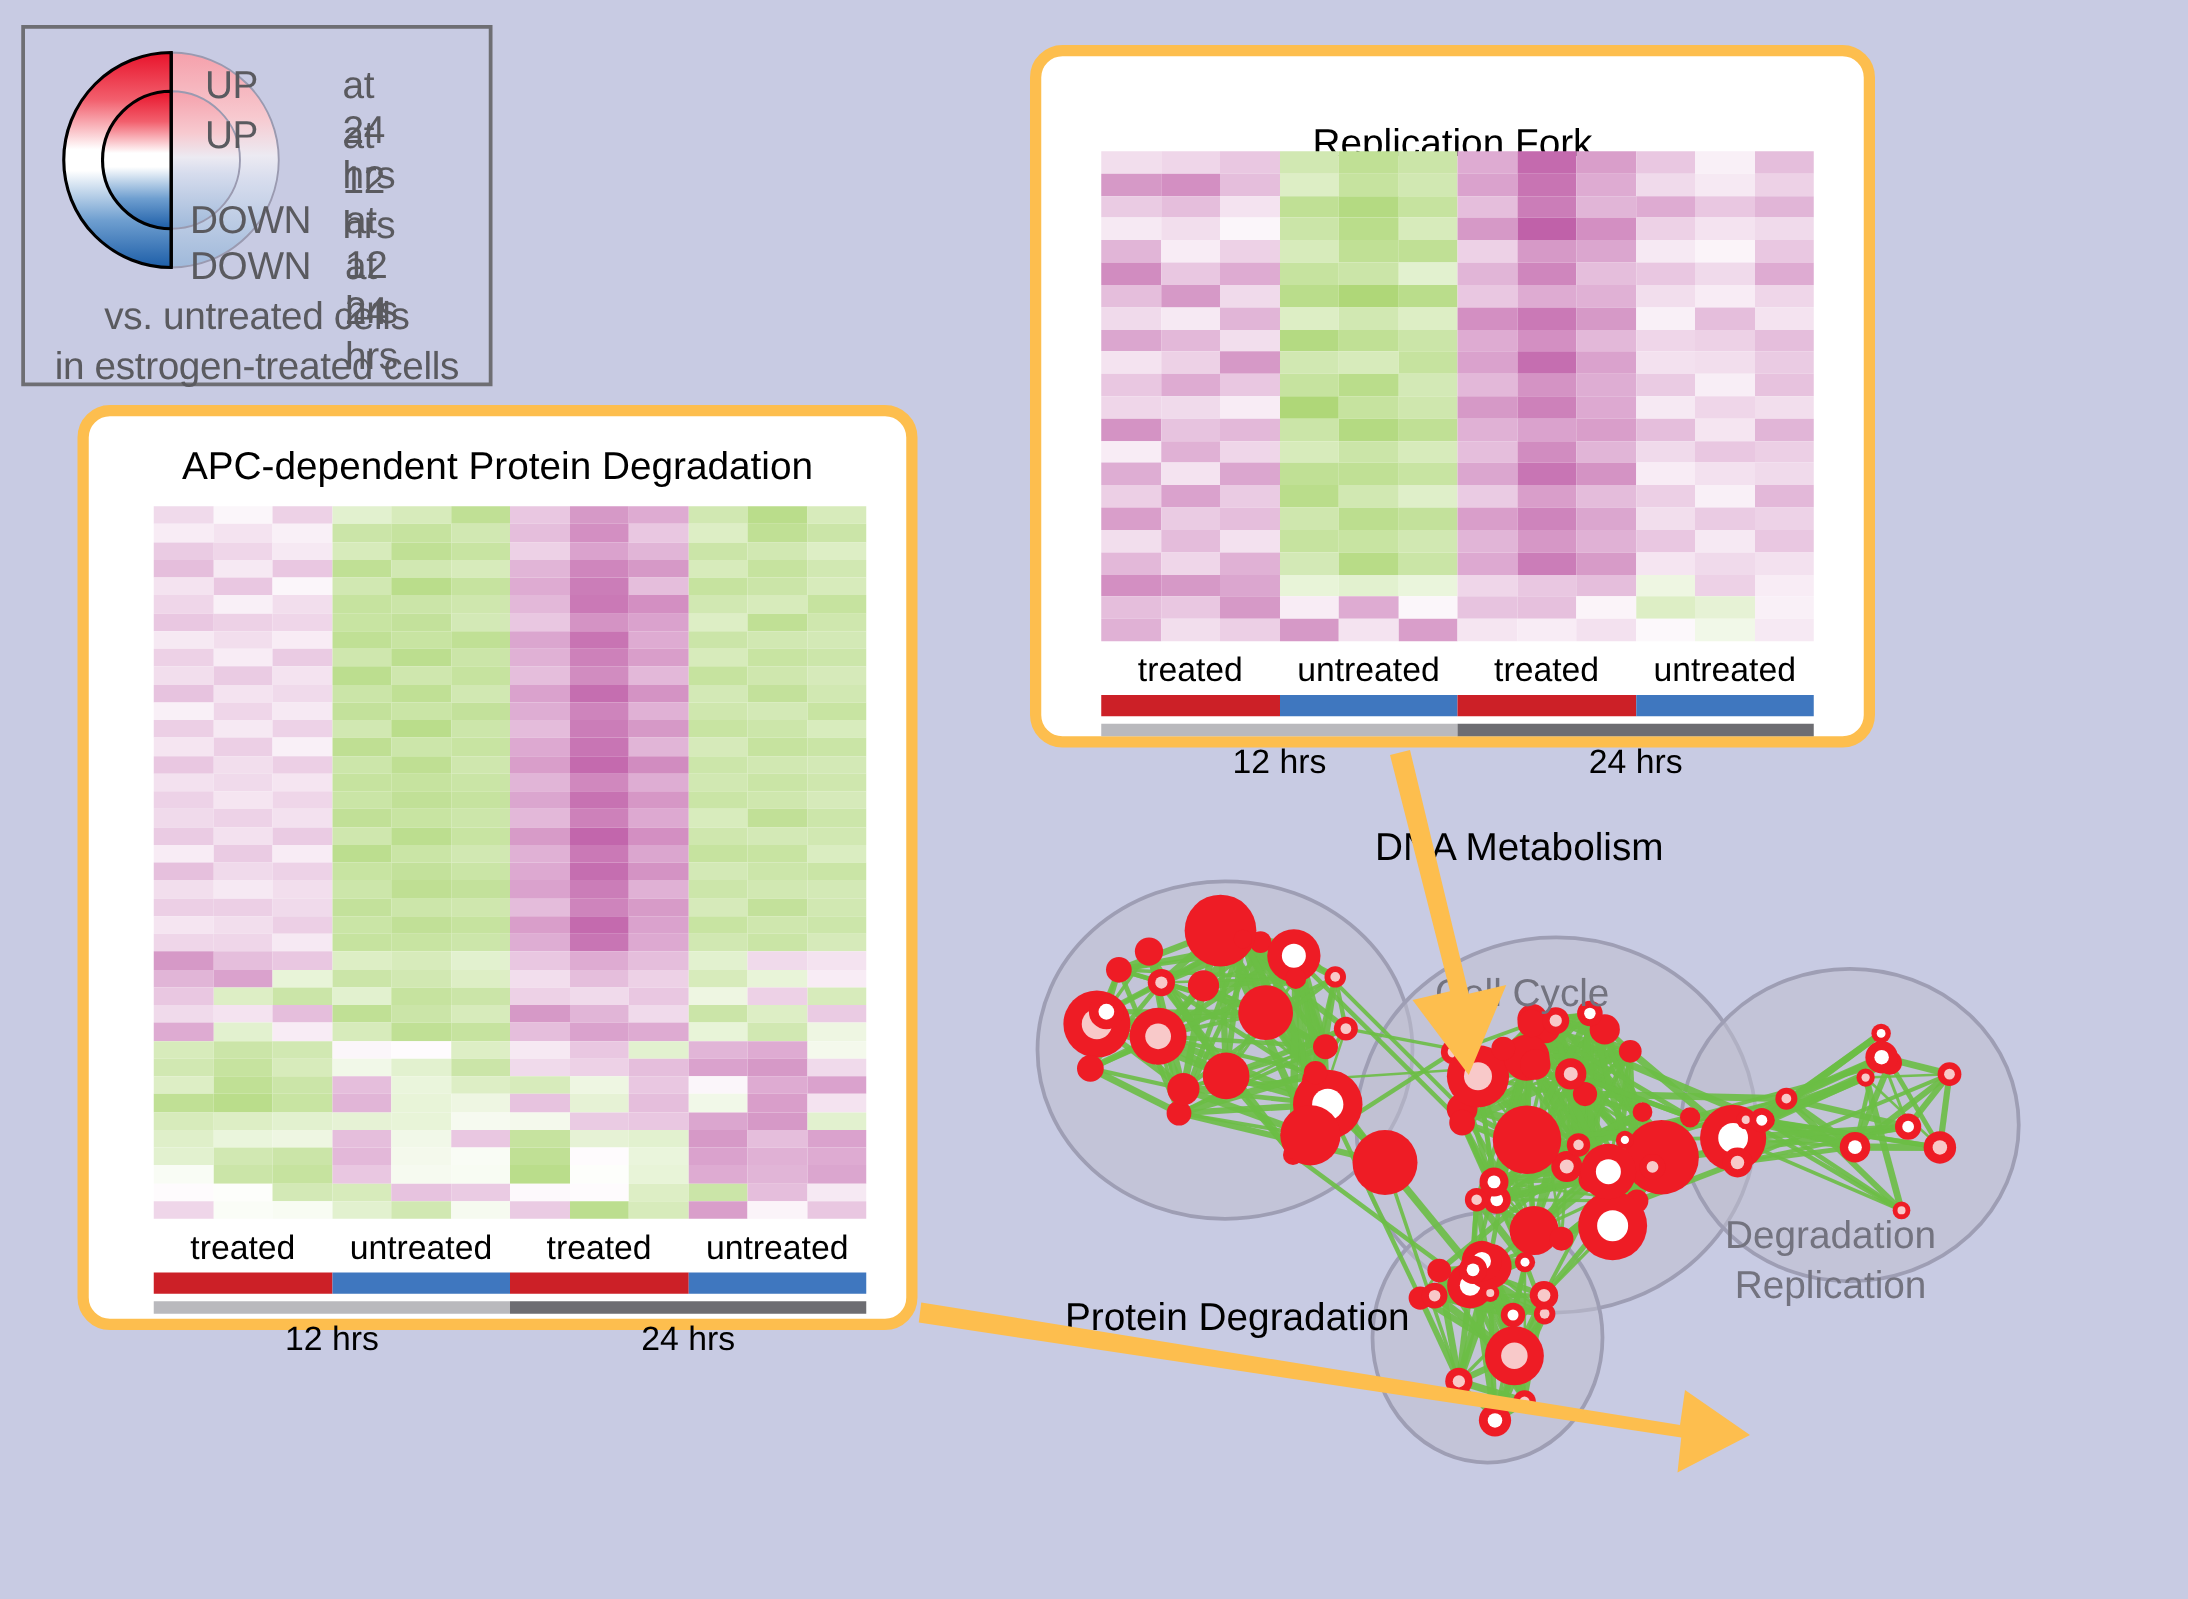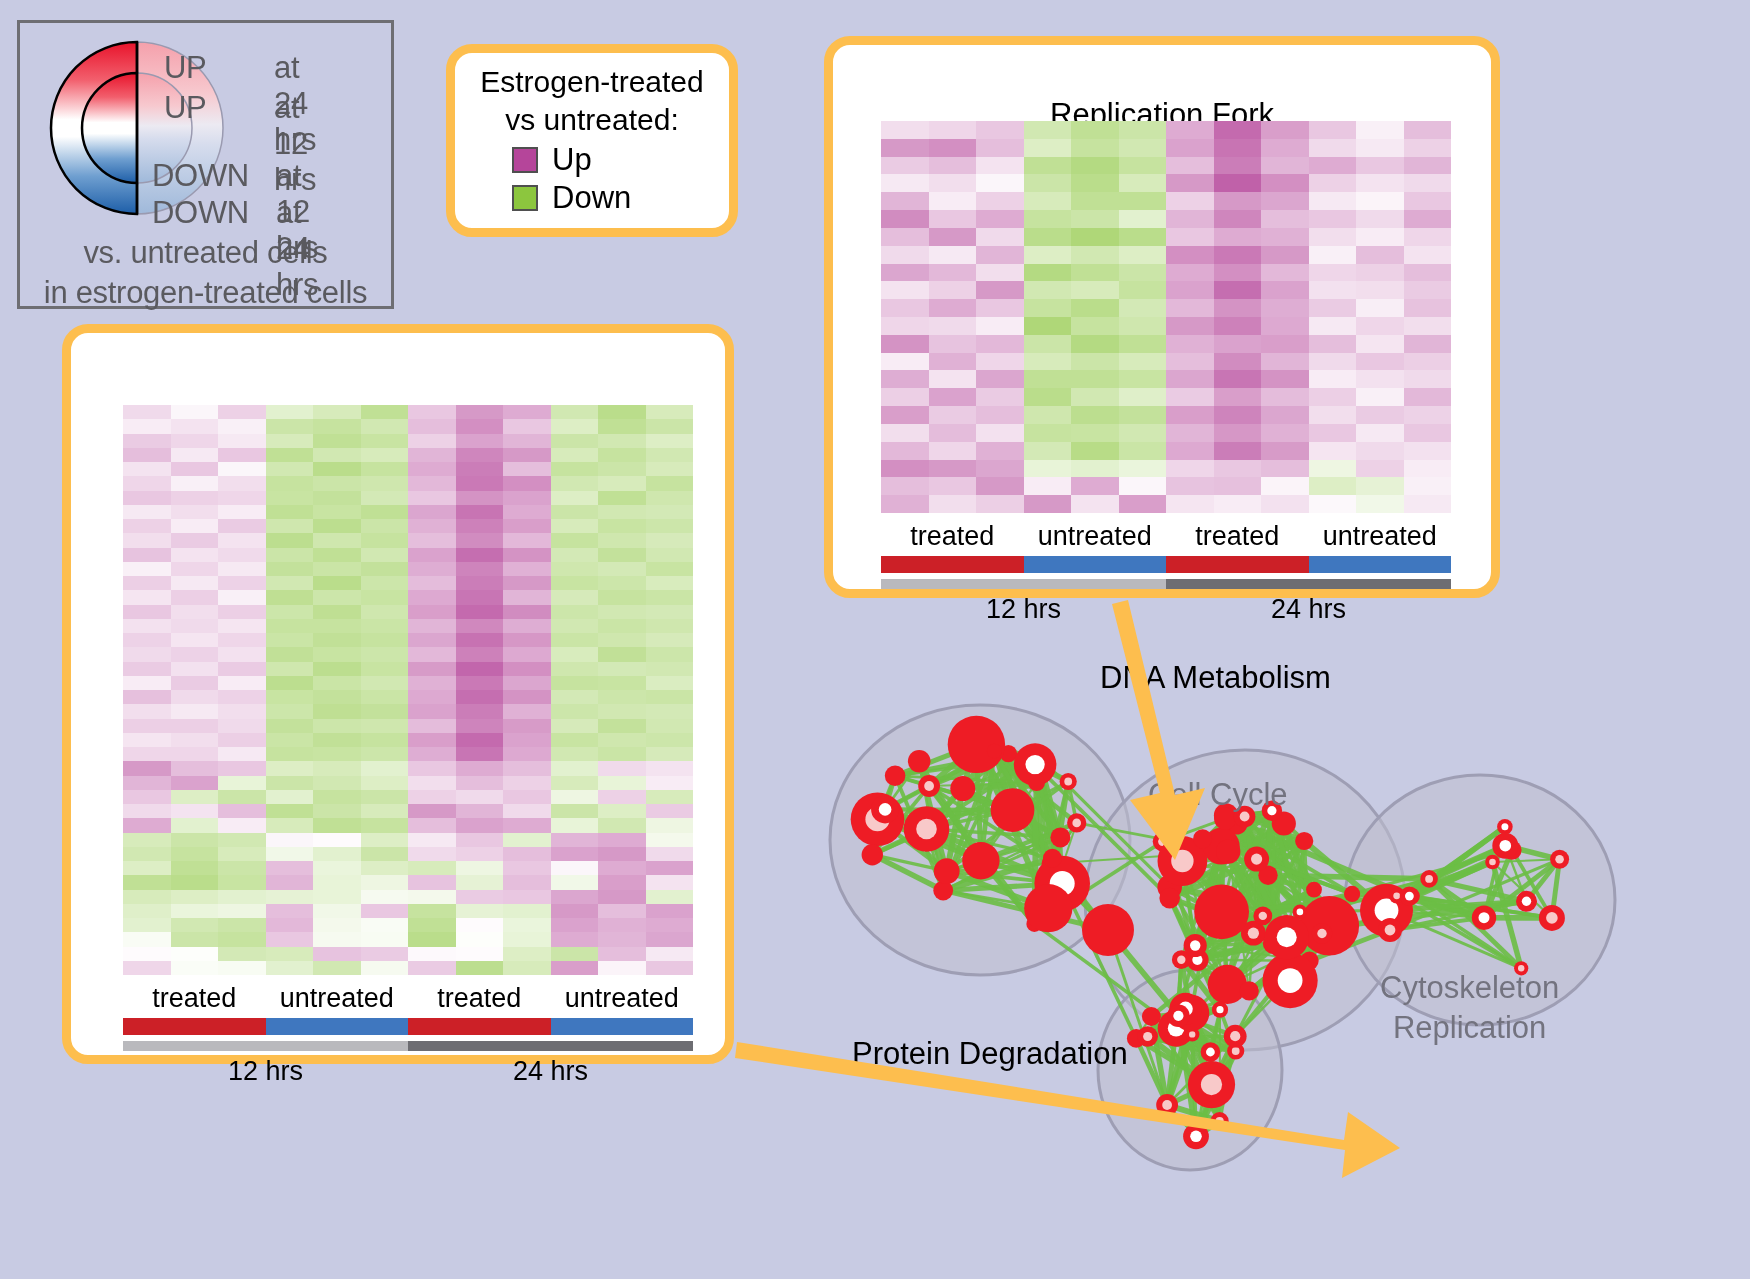--- a/index.html
+++ b/index.html
@@ -139,36 +139,20 @@
         <span class="lbl">DOWN</span>
         <span class="tm" style="position:absolute;left:124px;top:0;">at 24 hrs</span>
       </div>
       <div id="keyfoot">
         <div>vs. untreated cells</div>
         <div>in estrogen-treated cells</div>
       </div>
     </div>
   </div>
 
-  <div id="legend" class="panel">
-    <div class="inner">
-      <div class="ltitle">
-        <div>Estrogen-treated</div>
-        <div>vs untreated:</div>
-      </div>
-      <div class="lrow">
-        <span class="sw" id="sw-up" style="background: rgb(181, 69, 154);"></span>
-        <span class="lname">Up</span>
-      </div>
-      <div class="lrow">
-        <span class="sw" id="sw-down" style="background: rgb(140, 198, 62);"></span>
-        <span class="lname">Down</span>
-      </div>
-    </div>
-  </div>
 
   <div id="rf-panel" class="panel">
     <div class="ptitle">Replication Fork</div>
     <div class="hm" id="hm-rf" style="left: 48px; top: 76px; width: 570px; height: 392px; grid-template-columns: repeat(12, 1fr); grid-template-rows: repeat(22, 1fr);">
         <div style="background: rgb(242, 222, 237);"></div>
         <div style="background: rgb(239, 214, 233);"></div>
         <div style="background: rgb(233, 199, 225);"></div>
         <div style="background: rgb(209, 232, 178);"></div>
         <div style="background: rgb(192, 224, 149);"></div>
         <div style="background: rgb(203, 229, 168);"></div>
@@ -449,20 +433,21 @@
           <div style="background: rgb(109, 109, 114);"></div>
       </div>
       <div class="time-labels">
         <span>12 hrs</span>
         <span>24 hrs</span>
       </div>
     </div>
   </div>
 
   <div id="apc-panel" class="panel">
+    <div class="ptitle">APC-dependent Protein Degradation</div>
     <div class="hm" id="hm-apc" style="left: 52px; top: 72px; width: 570px; height: 570px; grid-template-columns: repeat(12, 1fr); grid-template-rows: repeat(40, 1fr);">
         <div style="background: rgb(240, 218, 235);"></div>
         <div style="background: rgb(251, 246, 250);"></div>
         <div style="background: rgb(237, 209, 230);"></div>
         <div style="background: rgb(226, 241, 207);"></div>
         <div style="background: rgb(215, 235, 187);"></div>
         <div style="background: rgb(192, 224, 149);"></div>
         <div style="background: rgb(233, 199, 225);"></div>
         <div style="background: rgb(214, 153, 199);"></div>
         <div style="background: rgb(222, 171, 210);"></div>
@@ -1588,21 +1573,21 @@
         <circle cx="388.4" cy="415.8" r="11.3" fill="#ee1c25"></circle>
         <circle cx="388.4" cy="415.8" r="5.1" fill="#ffffff"></circle>
         <circle cx="445.2" cy="436.2" r="11.4" fill="#ee1c25"></circle>
         <circle cx="445.2" cy="436.2" r="5.1" fill="#f8c9c9"></circle>
         <circle cx="318.0" cy="330.0" r="26.0" fill="#ee1c25"></circle>
         <circle cx="600.0" cy="330.0" r="12.0" fill="#ee1c25"></circle>
         <circle cx="600.0" cy="330.0" r="5.4" fill="#f8c9c9"></circle>
       </svg>
     <div class="netlabel" id="lbl-dna">DNA Metabolism</div>
     <div class="netlabel" id="lbl-cc">Cell Cycle</div>
-    <div class="netlabel" id="lbl-mt"><div style="text-align: center;">Cytoskeleton</div><div style="text-align: center;">Replication</div></div>
+    <div class="netlabel" id="lbl-mt"><div style="text-align: center;">Degradation</div><div style="text-align: center;">Replication</div></div>
     <div class="netlabel" id="lbl-ub"><div style="text-align: left;">Protein Degradation</div></div>
   </div>
 
   <svg id="arrows" viewBox="0 0 1750 1279">
 
     <path d="M1128 600 L1175 795 L1205 788 L1175 860 L1130 800 L1160 793 L1112 604 Z" fill="#fdbe4e"></path>
 
     <path d="M735 1058 L1345 1150 L1342 1178 L1400 1148 L1348 1112 L1344 1140 L737 1042 Z" fill="#fdbe4e"></path>
   </svg>
 

